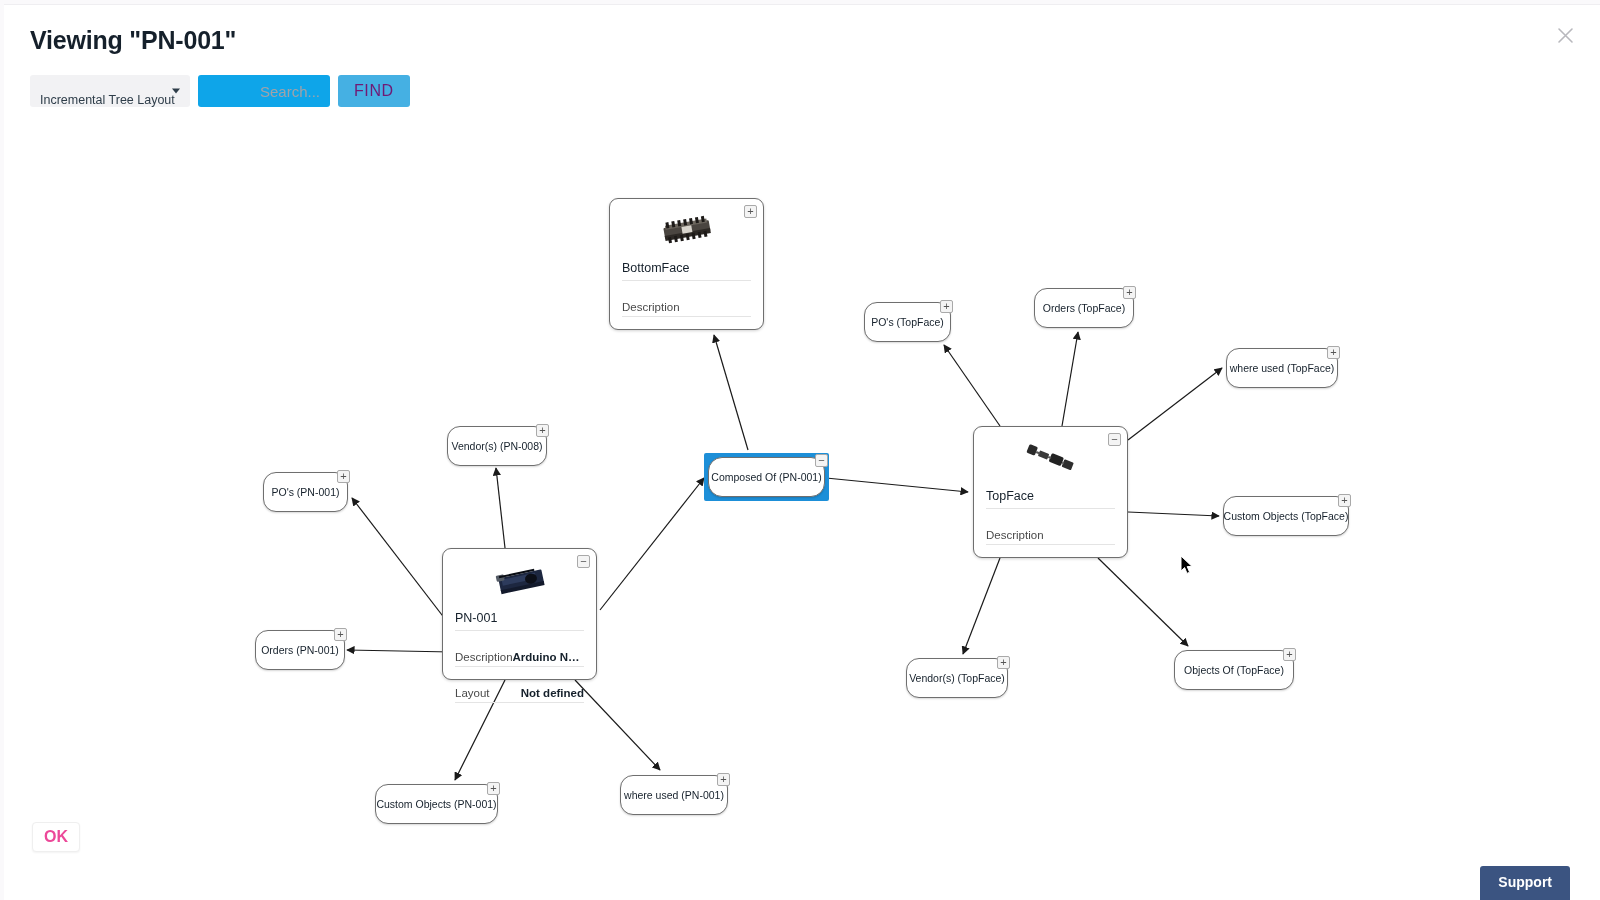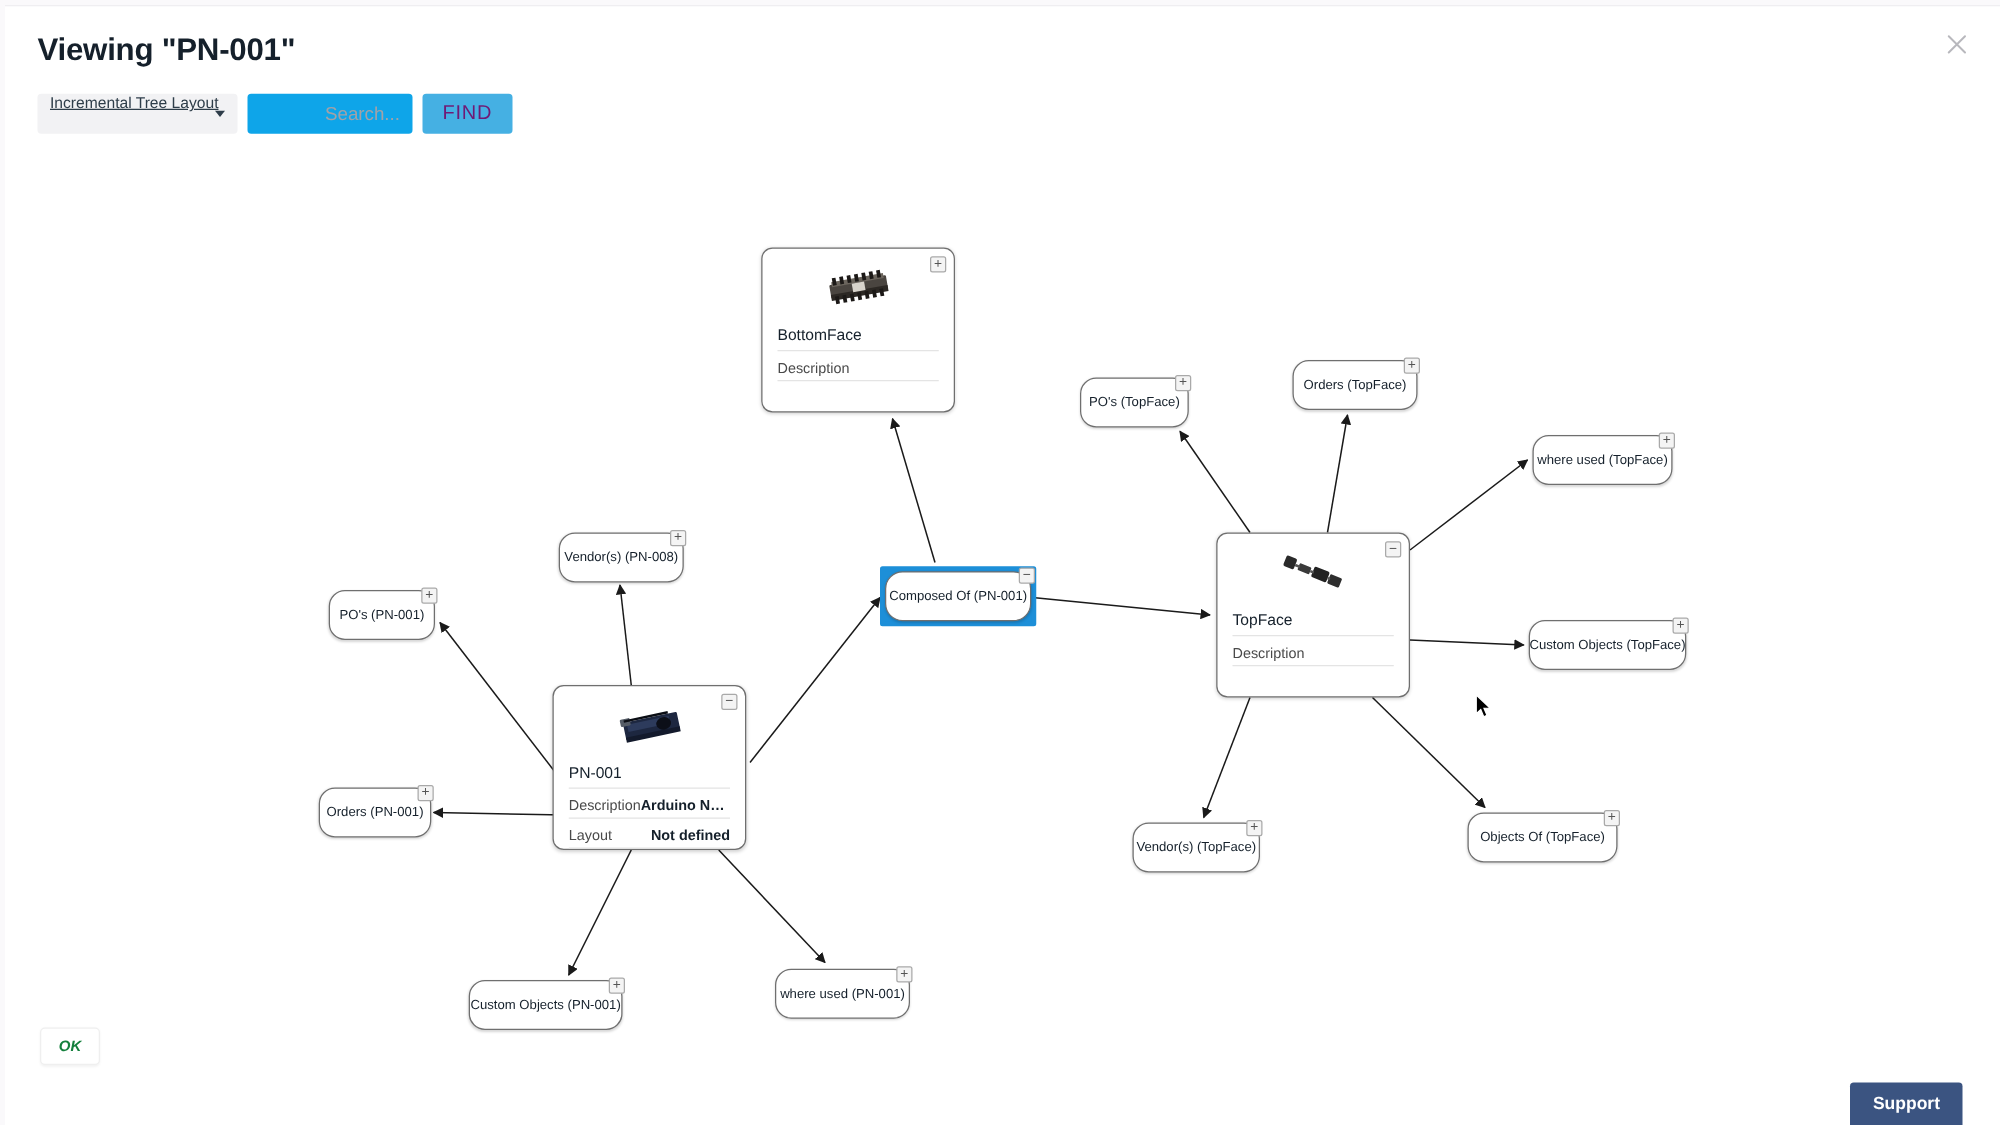--- a/index.html
+++ b/index.html
@@ -53,27 +53,26 @@
   
   .toolbar-left {
     position: absolute;
     left: 30px; top: 75px;
     display: flex; align-items: center; gap: 8px;
   }
   .layout-select {
     width: 160px; height: 32px;
     background: #f2f2f4;
     border: none; border-radius: 3px;
-    display: flex; align-items: flex-start;
+    display: flex; align-items: flex-end;
     padding: 0 10px;
     font-size: 12.5px;
     color: #2e3d49;
     cursor: pointer;
     position: relative;
-    text-decoration: underline;
   }
   .layout-select .caret {
     position: absolute; right: 10px; top: 50%;
     transform: translateY(-50%);
     width: 0; height: 0;
     border-left: 4px solid transparent;
     border-right: 4px solid transparent;
     border-top: 5px solid #2e3d49;
   }
   .search-input {
@@ -144,21 +143,21 @@
     font-weight: normal;
     color: #15202b;
     padding: 0 12px 5px 12px;
   }
   .node-rows { padding: 0 12px 6px 12px; }
   .node-row {
     display: flex; justify-content: space-between;
     border-top: 1px solid #e4e4e4;
     font-size: 11.5px;
     color: #4a4a4a;
-    padding: 7px 0 2px 0;
+    padding: 19px 0 2px 0;
     line-height: 14px;
     white-space: nowrap;
     overflow: hidden;
   }
   .node-row .rv {
     font-weight: bold;
     color: #15202b;
     overflow: hidden;
     text-overflow: ellipsis;
   }
@@ -216,27 +215,26 @@
   }
 
   
   .ok-button {
     position: absolute;
     left: 32px; bottom: 48px;
     width: 48px; height: 30px;
     background: #ffffff;
     border: 1px solid #efefef;
     border-radius: 4px;
-    color: #15803d;
-    font-size: 12px;
+    color: #ec4899;
+    font-size: 16px;
     font-weight: bold;
     display: flex; align-items: center; justify-content: center;
     cursor: pointer;
     box-shadow: 0 1px 2px rgba(0,0,0,0.05);
-    font-style: italic;
   }
   .support-tab {
     position: absolute;
     right: 30px; bottom: 0;
     background: #3b5481;
     color: #ffffff;
     font-size: 14px;
     font-weight: bold;
     padding: 8px 18px 10px 18px;
     border-radius: 3px 3px 0 0;

